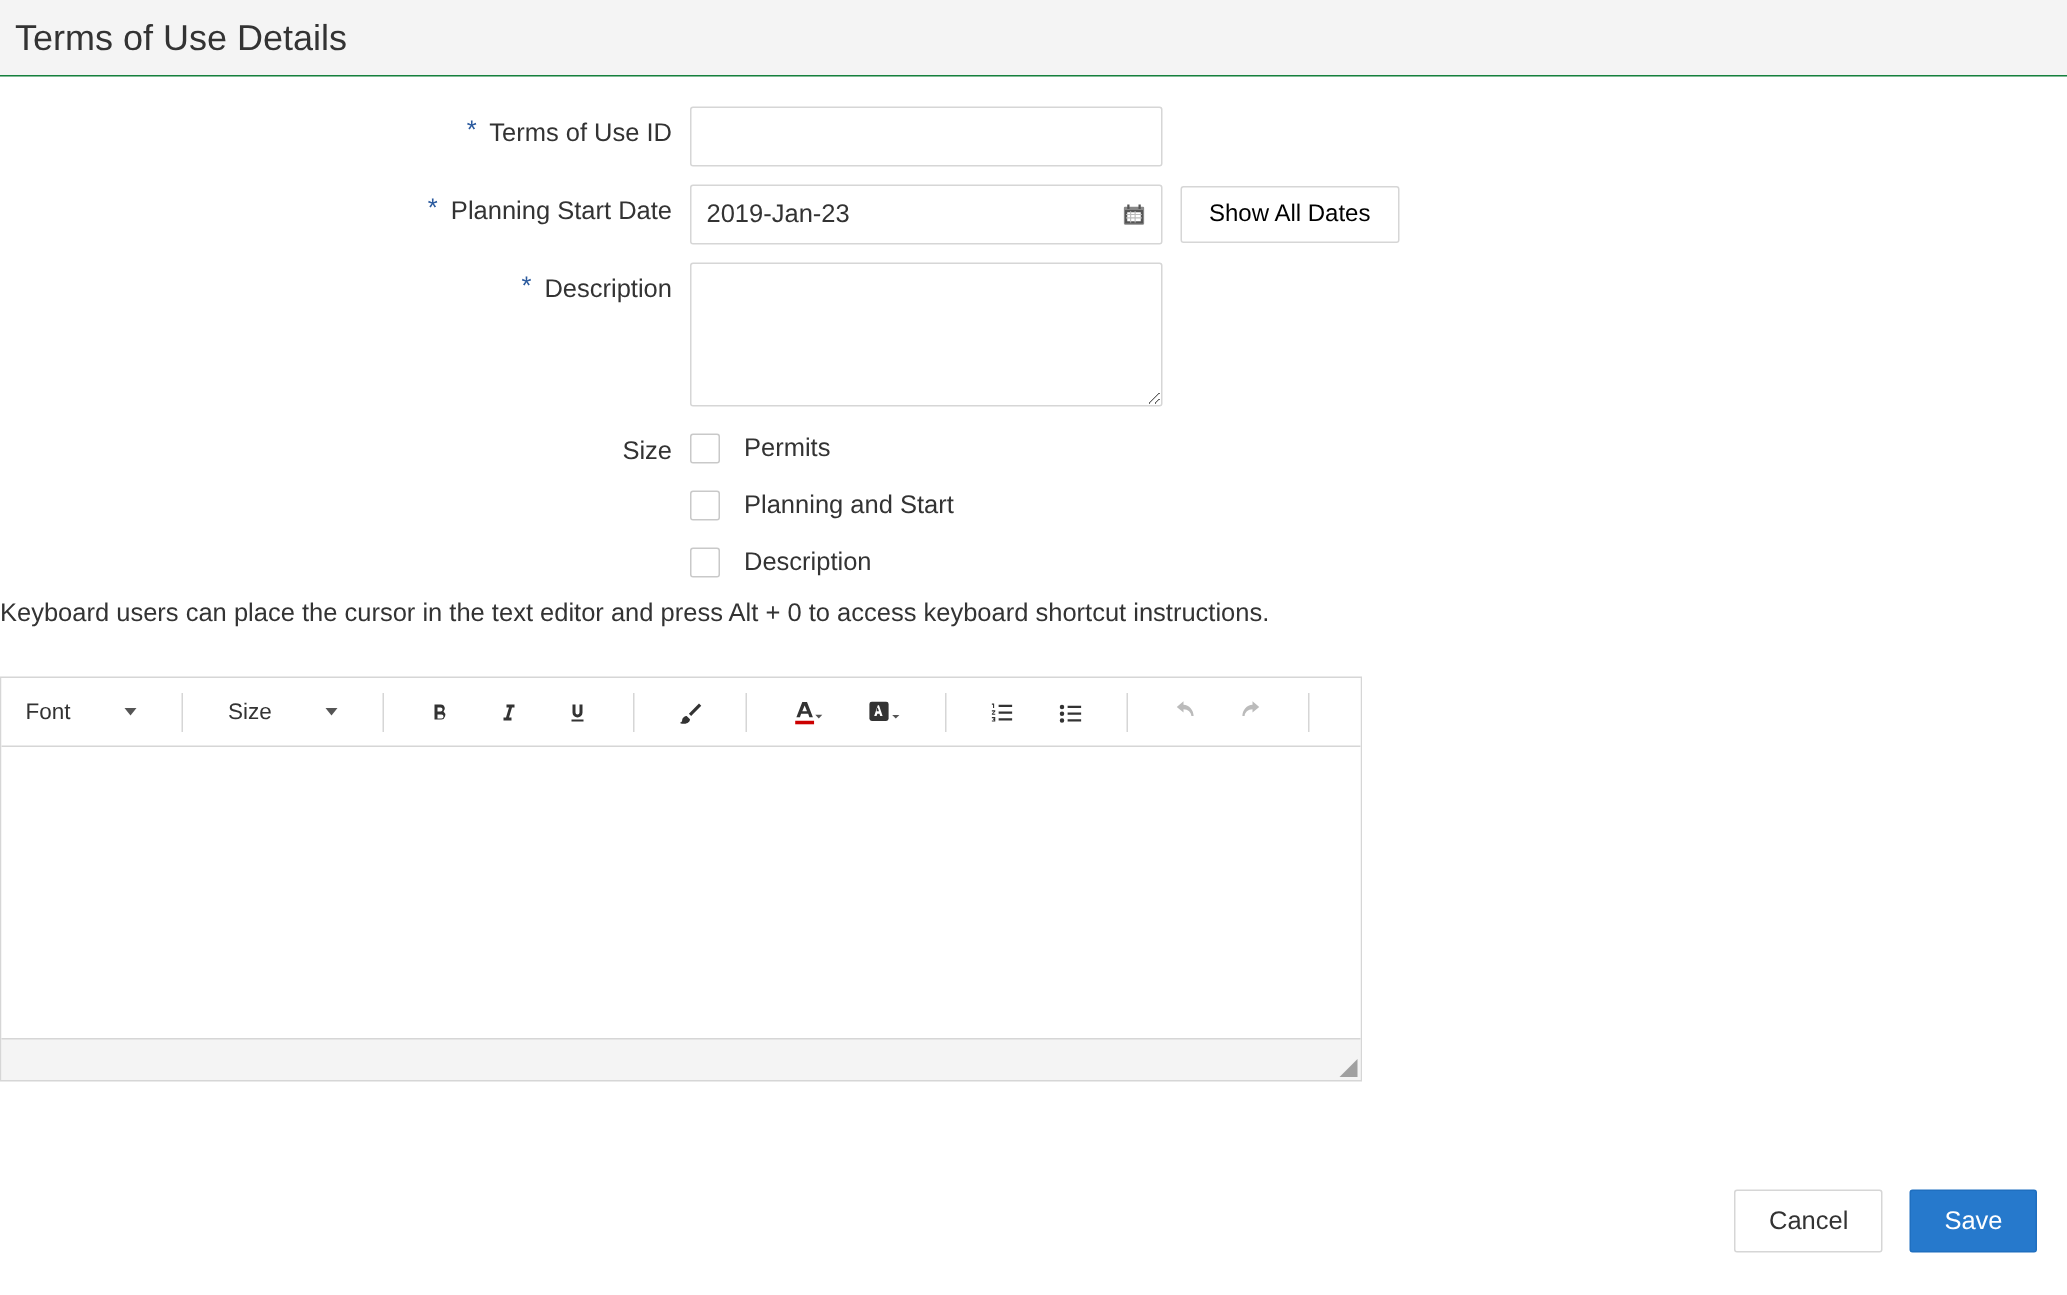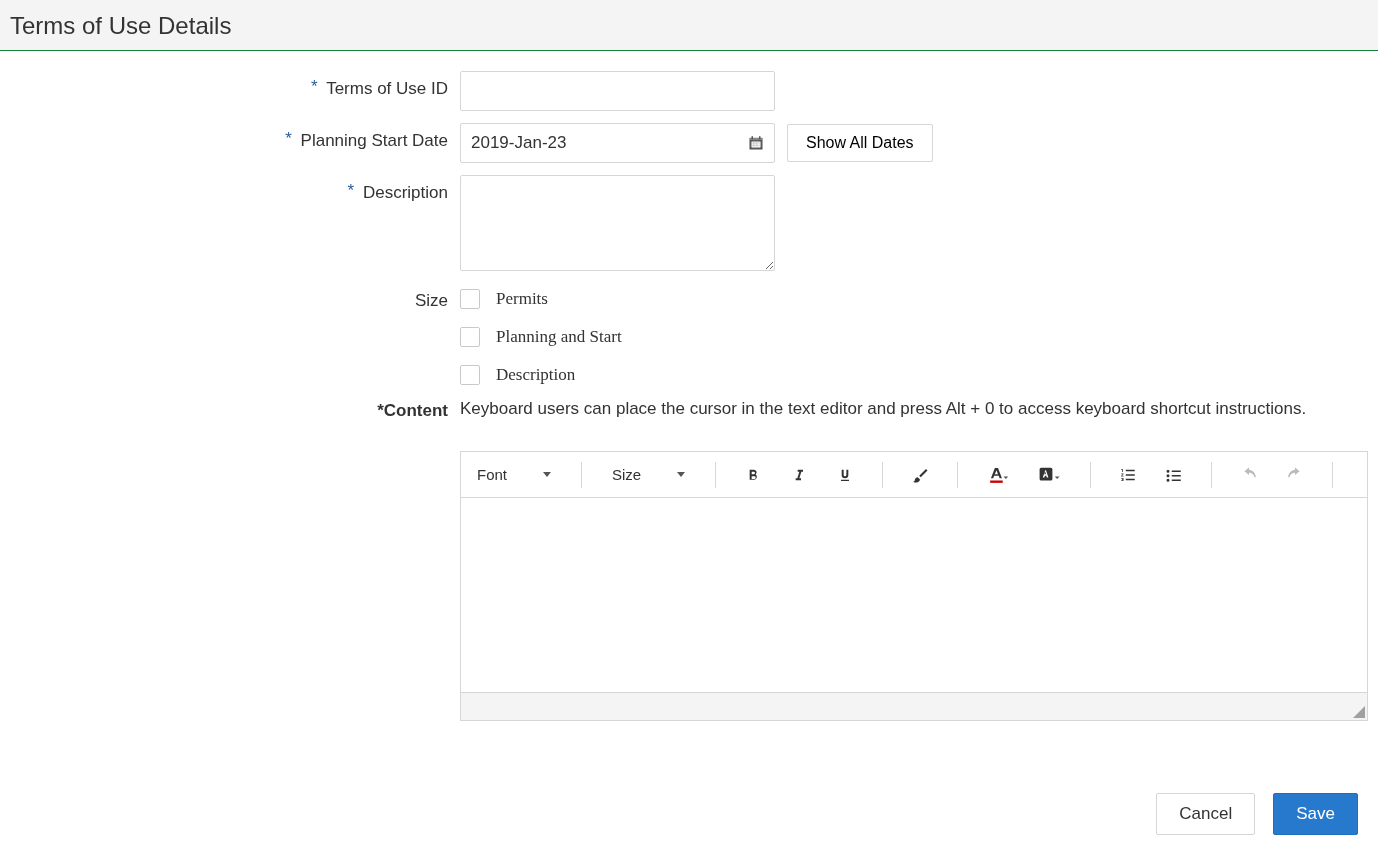--- a/index.html
+++ b/index.html
@@ -90,21 +90,21 @@
     padding: 9px 18px;
     font-size: 16px;
     color: #000000;
     cursor: pointer;
   }
   textarea.desc {
     width: 315px; height: 96px;
     resize: both;
   }
   .check-stack { display: flex; flex-direction: column; gap: 18px; padding-top: 6px;}
-  .check-item { display: flex; align-items: center; gap: 16px; font-family: Liberation Serif, serif; }
+  .check-item { display: flex; align-items: center; gap: 16px; }
   .check-box {
     width: 20px; height: 20px;
     border: 1px solid #c9c9c9;
     border-radius: 2px;
     background: #fff;
     cursor: pointer;
   }
   .check-label { font-size: 17px; color: #333; }
   .content-label { font-weight: 600; }
   .content-hint {
@@ -269,23 +269,20 @@
         </div>
         <div class="check-item">
           <div class="check-box"></div>
           <span class="check-label">Description</span>
         </div>
       </div>
     </div>
   </div>
 
   <div class="form-row" style="margin-top:14px;">
-    <div class="label-col" style="padding-top:2px;">
-      <span style="font-weight:600;"><span>*</span><span class="content-label">Content</span></span>
-    </div>
     <div class="field-col" style="flex-direction:column; align-items:flex-start;">
       <div class="content-hint">Keyboard users can place the cursor in the text editor and press Alt + 0 to access keyboard shortcut instructions.</div>
 
       <div class="editor">
         <div class="toolbar">
 
           <div class="tb-drop">
             <span>Font</span>
             <span class="caret"></span>
           </div>

